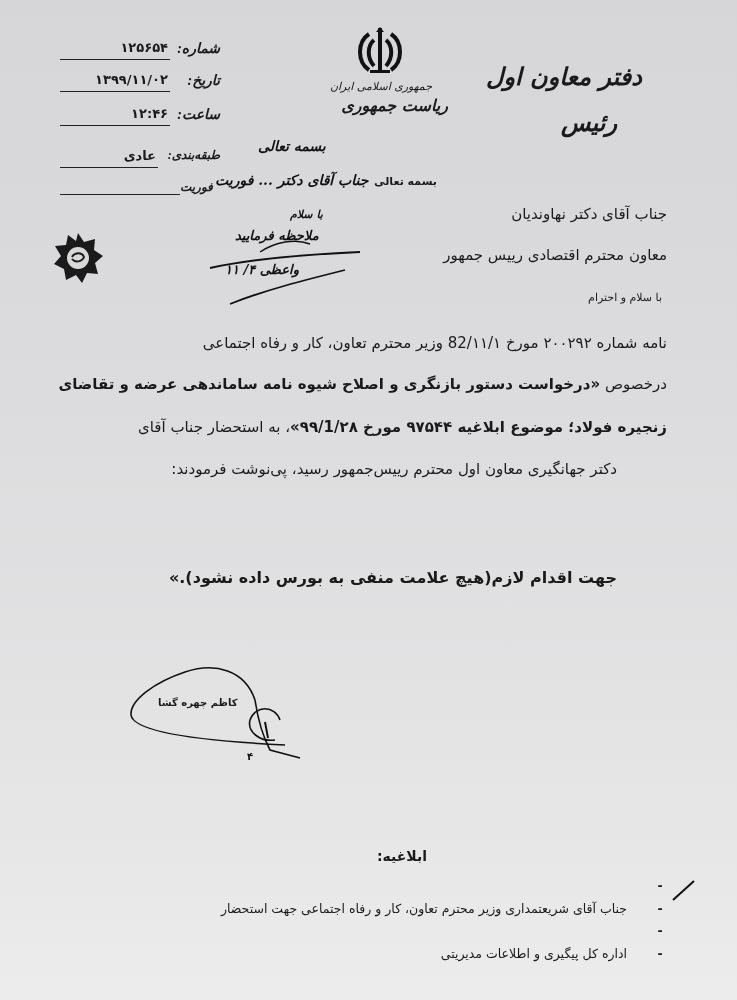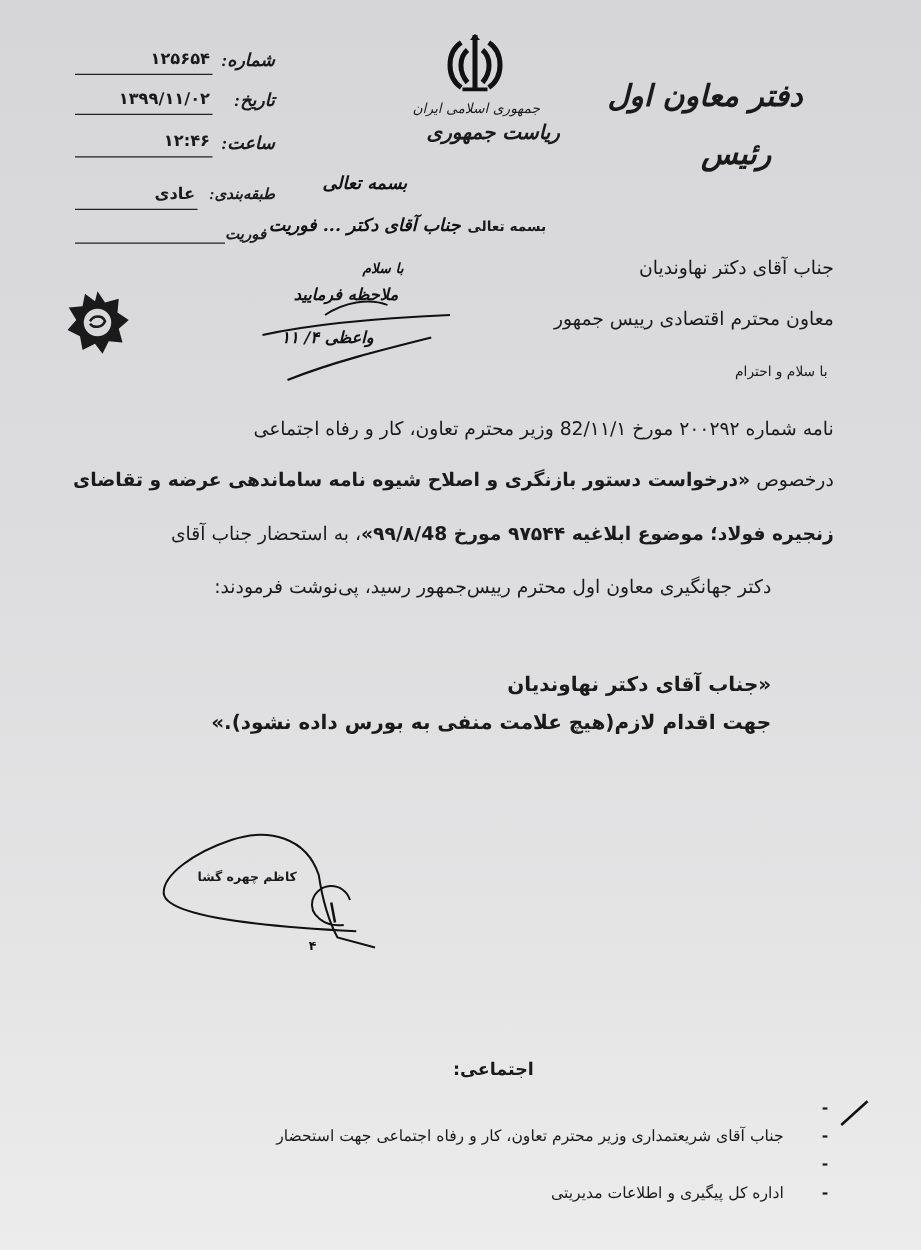--- a/index.html
+++ b/index.html
@@ -122,37 +122,36 @@
   <div class="addressee" style="top:205px;">جناب آقای دکتر نهاوندیان</div>
   <div class="addressee" style="top:246px;">معاون محترم اقتصادی رییس جمهور</div>
 
   <div class="greet">با سلام و احترام</div>
 
   <div class="body-line" style="top:334px;">نامه شماره ۲۰۰۲۹۲ مورخ 82/۱۱/۱ وزیر محترم تعاون، کار و رفاه اجتماعی</div>
   <div class="body-line" style="top:375px;">
     <span>درخصوص </span><span class="bold">«درخواست دستور بازنگری و اصلاح شیوه نامه ساماندهی عرضه و تقاضای</span>
   </div>
   <div class="body-line" style="top:418px;">
-    <span class="bold">زنجیره فولاد؛ موضوع ابلاغیه ۹۷۵۴۴ مورخ ۹۹/۸/48»</span><span>، به استحضار جناب آقای</span>
+    <span class="bold">زنجیره فولاد؛ موضوع ابلاغیه ۹۷۵۴۴ مورخ ۹۹/1/۲۸»</span><span>، به استحضار جناب آقای</span>
   </div>
   <div class="body-line" style="top:460px; right:120px;">دکتر جهانگیری معاون اول محترم رییس‌جمهور رسید، پی‌نوشت فرمودند:</div>
 
-  <div class="quote-line" style="top:538px;">«جناب آقای دکتر نهاوندیان</div>
   <div class="quote-line" style="top:568px;">جهت اقدام لازم(هیچ علامت منفی به بورس داده نشود).»</div>
 
   <svg class="signature" viewBox="0 0 180 100">
     <path d="M130 40 C120 10,90 2,60 12 C30 22,5 40,6 55 C8 70,60 80,160 85" stroke="#111" stroke-width="1.6" fill="none"></path>
     <path d="M130 40 C133 60,137 75,145 90 L175 98" stroke="#111" stroke-width="1.6" fill="none"></path>
     <path d="M155 60 C150 45,130 45,125 60 C122 72,135 82,150 80" stroke="#111" stroke-width="1.6" fill="none"></path>
     <path d="M140 62 L143 78" stroke="#111" stroke-width="2" fill="none"></path>
     <text x="122" y="100" font-size="10" font-weight="bold" fill="#111" font-family="DejaVu Sans, sans-serif">۴</text>
   </svg>
   <div class="sig-name">کاظم چهره گشا</div>
 
-  <div class="cc-title">اجتماعی:</div>
+  <div class="cc-title">ابلاغیه:</div>
   <svg class="abs" style="left:670px; top:878px;" width="28" height="28" viewBox="0 0 28 28">
     <path d="M3 22 L24 3" stroke="#111" stroke-width="2" fill="none"></path>
   </svg>
   <ul class="cc-list">
     <li><span class="dash">-</span></li>
     <li><span class="dash">-</span><span>جناب آقای شریعتمداری وزیر محترم تعاون، کار و رفاه اجتماعی جهت استحضار</span></li>
     <li><span class="dash">-</span></li>
     <li><span class="dash">-</span><span>اداره کل پیگیری و اطلاعات مدیریتی</span></li>
   </ul>
 </div>

